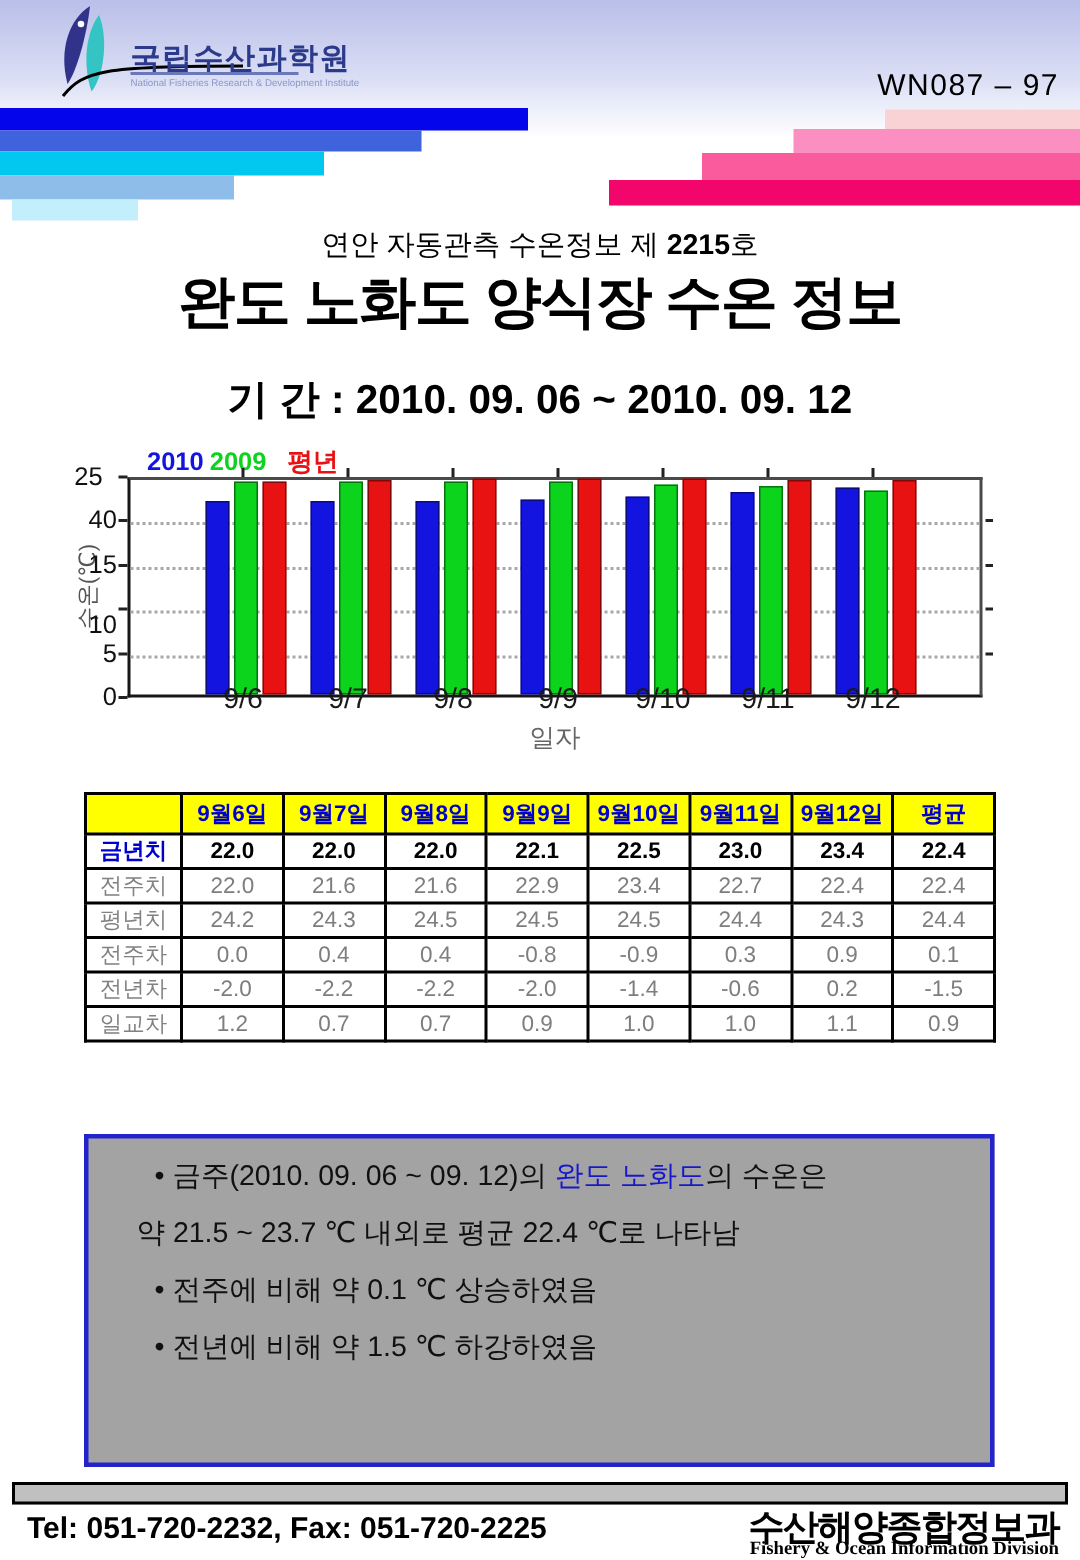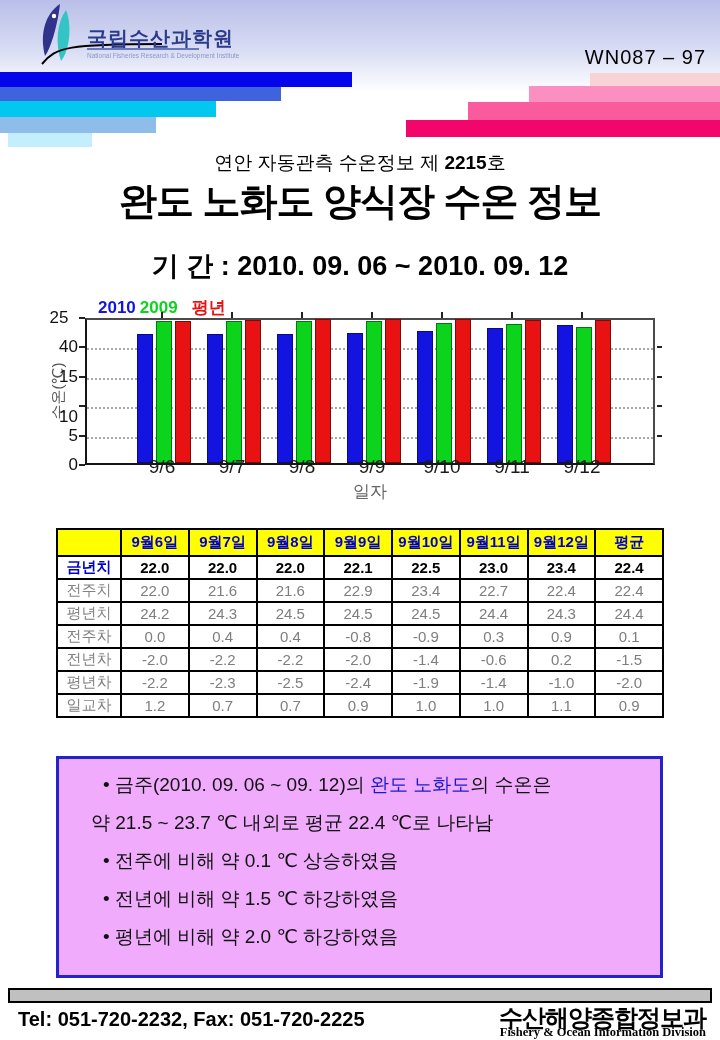--- a/index.html
+++ b/index.html
@@ -67,21 +67,21 @@
   #temp-table th { height:27px; background:#ffff00; color:#0000cd; font-weight:bold; }
   #temp-table th:first-child { width:64px; }
   #temp-table td { height:23px; background:#fff; }
   td.row-label.hl { background:#ffff00; color:#0000cd; font-weight:bold; }
   td.row-label.soft { background:#ffff99; color:#828282; }
   td.val-hl { color:#000; font-weight:bold; }
   td.val-soft { color:#7e7e7e; }
 
   
   #summary-box { position:absolute; left:56px; top:756px; width:607px; height:222px;
-    border:3px solid #2323cb; background:#f0abfc; padding-top:7px; }
+    border:3px solid #2323cb; background:#a3a3a3; padding-top:7px; }
   .sum-line { height:38px; line-height:38px; font-size:19px; color:#101010; white-space:nowrap; }
   .sum-line.b { padding-left:44px; }
   .sum-line.c { padding-left:32px; }
   .sum-line.t { padding-left:36px; }
 
   
   #footer-bar { top:988px; left:8px; width:704px; height:15px;
     background:#c0c0c0; border:2px solid #000; }
   #footer-tel { top:1008px; left:18px; font-size:20px; font-weight:bold; color:#000; }
   #footer-dept-ko { top:1002px; right:14px; font-size:24px; font-weight:900;
@@ -249,48 +249,36 @@
         <td class="val-soft">-2.0</td>
         <td class="val-soft">-2.2</td>
         <td class="val-soft">-2.2</td>
         <td class="val-soft">-2.0</td>
         <td class="val-soft">-1.4</td>
         <td class="val-soft">-0.6</td>
         <td class="val-soft">0.2</td>
         <td class="val-soft">-1.5</td>
       </tr>
       <tr>
-        <td class="row-label soft">평년차</td>
-        <td class="val-soft">-2.2</td>
-        <td class="val-soft">-2.3</td>
-        <td class="val-soft">-2.5</td>
-        <td class="val-soft">-2.4</td>
-        <td class="val-soft">-1.9</td>
-        <td class="val-soft">-1.4</td>
-        <td class="val-soft">-1.0</td>
-        <td class="val-soft">-2.0</td>
-      </tr>
-      <tr>
         <td class="row-label soft">일교차</td>
         <td class="val-soft">1.2</td>
         <td class="val-soft">0.7</td>
         <td class="val-soft">0.7</td>
         <td class="val-soft">0.9</td>
         <td class="val-soft">1.0</td>
         <td class="val-soft">1.0</td>
         <td class="val-soft">1.1</td>
         <td class="val-soft">0.9</td>
       </tr>
     </tbody>
   </table>
 
 <div id="summary-box">
     <div class="sum-line b"><span>• </span><span>금주(2010. 09. 06 ~ 09. 12)의 </span><span style="color: rgb(23, 23, 204);">완도 노화도</span><span>의 수온은</span></div>
     <div class="sum-line c"><span>약 21.5 ~ 23.7 ℃ 내외로 평균 22.4 ℃로 나타남</span></div>
     <div class="sum-line b"><span>• </span><span>전주에 비해 약 0.1 ℃ 상승하였음</span></div>
     <div class="sum-line b"><span>• </span><span>전년에 비해 약 1.5 ℃ 하강하였음</span></div>
-    <div class="sum-line b"><span>• </span><span>평년에 비해 약 2.0 ℃ 하강하였음</span></div>
   </div>
 
 <div class="abs" id="footer-bar"></div>
 <div class="abs" id="footer-tel">Tel: 051-720-2232,  Fax: 051-720-2225</div>
 <div class="abs" id="footer-dept-ko">수산해양종합정보과</div>
 <div class="abs" id="footer-dept-en">Fishery &amp; Ocean Information Division</div>
 
 </body></html>

